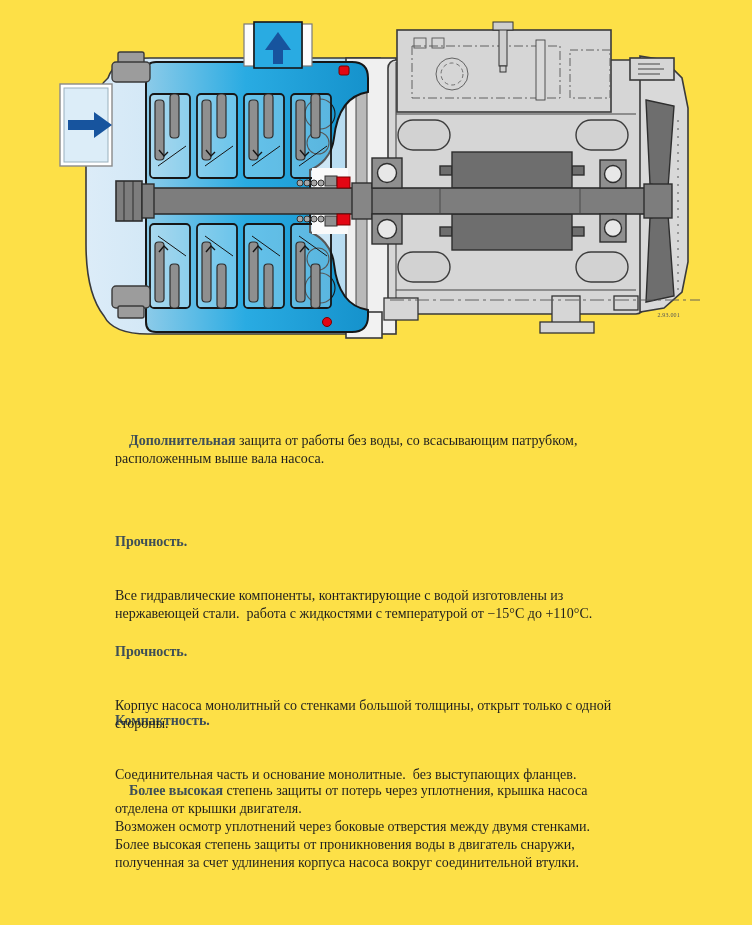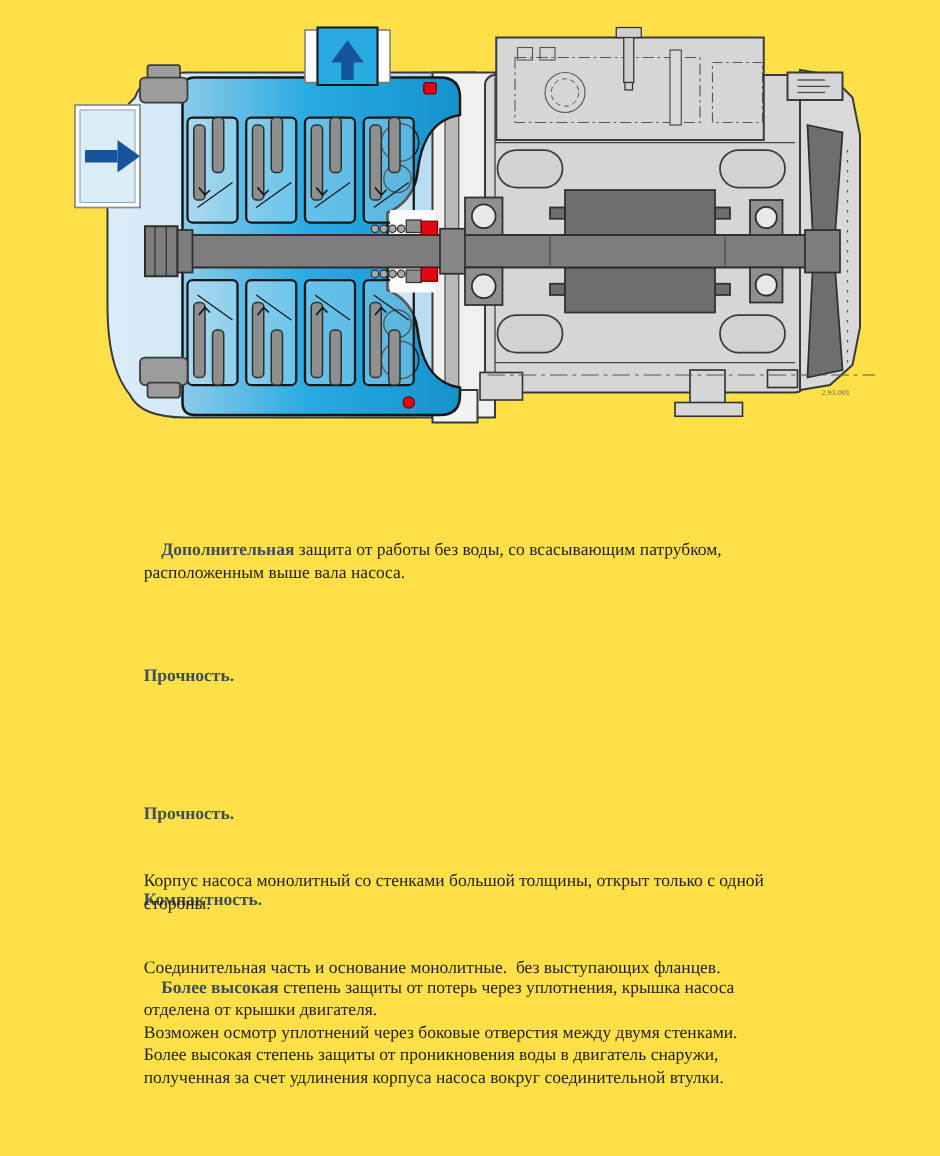--- a/index.html
+++ b/index.html
@@ -239,20 +239,21 @@
   </svg>
   <div class="fig-code">2.93.001</div>
   </div>
 
   <div class="section s1">
     <span class="lead">Дополнительная</span><span> защита от работы без воды, со всасывающим патрубком, расположенным выше вала насоса.</span>
   </div>
 
   <div class="section s2">
     <div class="heading">Прочность.</div>
+    <div>Все гидравлические компоненты, контактирующие с водой изготовлены из нержавеющей стали.  работа с жидкостями с температурой от −15°C до +110°C.</div>
   </div>
 
   <div class="section s4">
     <div class="heading">Компактность.</div>
     <div>Соединительная часть и основание монолитные.  без выступающих фланцев.</div>
   </div>
 
   <div class="section s3">
     <div class="heading">Прочность.</div>
     <div>Корпус насоса монолитный со стенками большой толщины, открыт только с одной стороны.</div>

